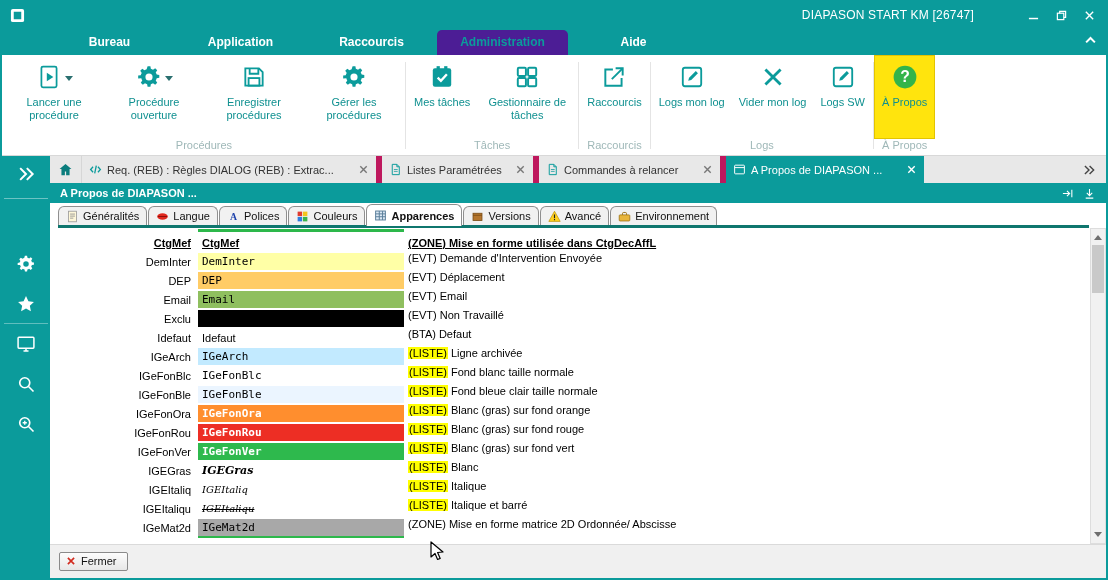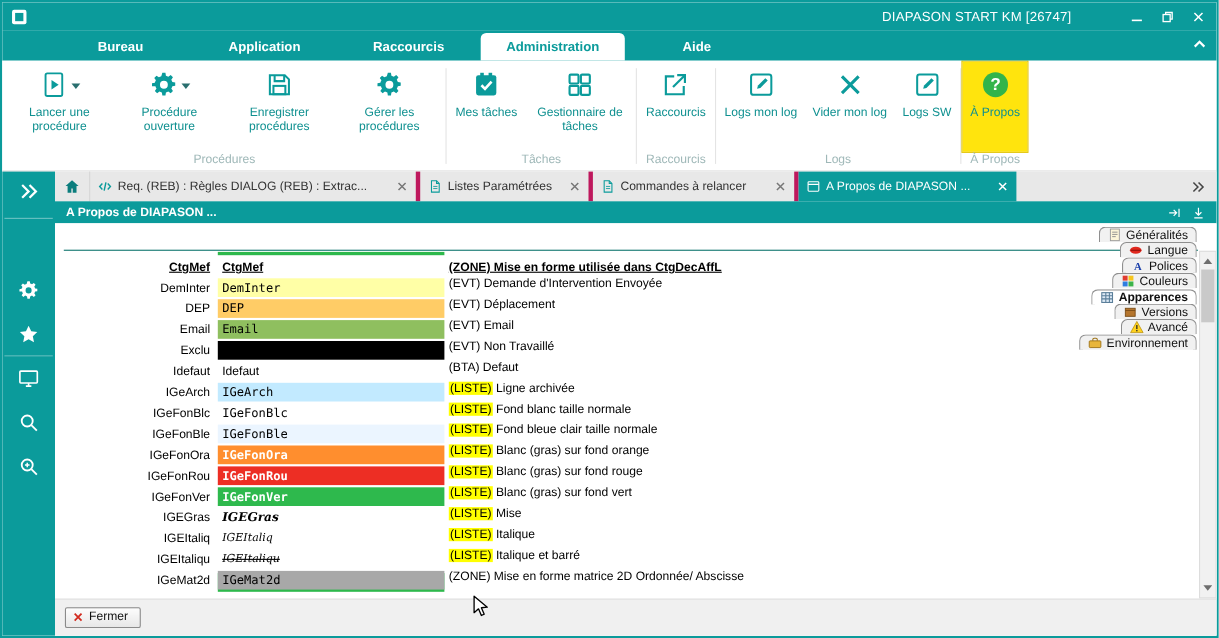--- a/index.html
+++ b/index.html
@@ -14,21 +14,21 @@
   .wtitle{margin-left:auto;margin-right:46px;font-weight:normal;font-size:12px;letter-spacing:.2px;}
   .win-controls{display:flex;gap:2px;}
   .win-btn{width:26px;height:20px;display:flex;align-items:center;justify-content:center;cursor:pointer;background:none;border:none;color:#fff;}
   .win-btn span{width:11px;height:11px;display:inline-flex;}
   .win-btn svg{width:100%;height:100%;}
 
   
   .menubar{height:27px;background:var(--teal,#0b9b9b);display:flex;align-items:flex-end;padding-left:42px;flex:0 0 auto;position:relative;}
   .mtab-host{display:flex;}
   .mtab{width:131px;text-align:center;font-size:12px;font-weight:bold;color:#fff;padding:5px 0 6px;cursor:pointer;}
-  .mtab.active{background:#ffffff;color:var(--teal,#0b9b9b);border-radius:5px 5px 0 0;}
+  .mtab.active{background:#4c1d95;color:var(--teal,#0b9b9b);border-radius:5px 5px 0 0;}
   .collapse-btn{position:absolute;right:8px;top:5px;width:15px;height:15px;color:#fff;cursor:pointer;}
   .collapse-btn svg{width:100%;height:100%;}
 
   
   .ribbon{height:101px;background:#fff;border-bottom:1px solid #d8d8d8;display:flex;align-items:stretch;padding:1px 2px 0;flex:0 0 auto;}
   .rgroup{display:flex;flex-direction:column;}
   .rbtns{flex:1;display:flex;align-items:stretch;}
   .rbtn{padding:5px 7px 2px;display:flex;flex-direction:column;align-items:center;cursor:pointer;max-width:100px;}
   .rbtn.highlighted{background:var(--about-highlight,#ffe40d);outline:1px solid #e3c400;}
   .iconrow{height:32px;display:flex;align-items:center;gap:3px;color:var(--teal,#0b9b9b);}
@@ -51,21 +51,21 @@
   .sb-host .sb-item:nth-of-type(1)::after{content:"";position:absolute;bottom:-7px;left:2px;right:2px;height:1px;background:rgba(255,255,255,.4);}
   .sb-host .sb-item:nth-of-type(3)::after{content:"";position:absolute;bottom:0;left:2px;right:2px;height:1px;background:rgba(255,255,255,.35);}
   .main{flex:1;display:flex;flex-direction:column;min-width:0;background:#fff;}
 
   
   .doctabs{height:27px;background:#e8e8e8;display:flex;align-items:stretch;flex:0 0 auto;}
   .home-tab{width:32px;display:flex;align-items:center;justify-content:center;color:#0b7d7d;cursor:pointer;border-right:1px solid #d6d6d6;}
   .home-tab span{width:15px;height:15px;display:inline-flex;}
   .home-tab svg{width:100%;height:100%;}
   .dtab-host{display:flex;min-width:0;}
-  .dtab{display:flex;align-items:center;gap:5px;padding:0 7px;font-size:11px;color:#333;border-right:4px solid #be185d;cursor:pointer;white-space:nowrap;overflow:hidden;}
+  .dtab{display:flex;align-items:center;gap:5px;padding:0 7px;font-size:11px;color:#333;border-right:6px solid #be185d;cursor:pointer;white-space:nowrap;overflow:hidden;}
   .dtab .dicon{width:13px;height:13px;display:inline-flex;color:var(--teal,#0b9b9b);flex:0 0 auto;}
   .dtab .dicon svg{width:100%;height:100%;}
   .dtab .dlabel{overflow:hidden;flex:1;}
   .dtab .dclose{flex:0 0 auto;width:11px;height:11px;color:#777;display:inline-flex;}
   .dtab .dclose svg{width:100%;height:100%;}
   .dtab.active{background:var(--teal,#0b9b9b);color:#fff;border-right:none;}
   .dtab.active .dicon,.dtab.active .dclose{color:#fff;}
   .dtab-host .dtab:nth-of-type(1){width:300px;}
   .dtab-host .dtab:nth-of-type(2){width:157px;}
   .dtab-host .dtab:nth-of-type(3){width:187px;}
@@ -75,21 +75,21 @@
   .overflow-btn svg{width:100%;height:100%;}
 
   
   .panel-header{height:20px;background:var(--teal,#0b9b9b);color:#fff;display:flex;align-items:center;padding:0 10px;font-size:11px;font-weight:bold;flex:0 0 auto;}
   .ph-icons{margin-left:auto;display:flex;gap:9px;}
   .ph-icon{width:13px;height:13px;display:inline-flex;cursor:pointer;color:#fff;}
   .ph-icon svg{width:100%;height:100%;}
 
   
   .content{flex:1;position:relative;min-height:0;background:#fff;padding:3px 0 0 8px;}
-  .inner-tabs{display:flex;align-items:flex-end;height:22px;border-bottom:1px solid #0f766e;margin-right:17px;flex-direction:column;}
+  .inner-tabs{display:flex;align-items:flex-end;height:22px;border-bottom:3px solid #0f766e;margin-right:17px;}
   .itab{display:flex;align-items:center;gap:4px;font-size:11px;color:#111;padding:0 7px;height:19px;border:1px solid #8f8f8f;border-bottom:none;border-radius:6px 6px 0 0;background:#f1f1f1;margin-right:1px;cursor:pointer;position:relative;white-space:nowrap;}
   .itab .iticon{width:13px;height:13px;display:inline-flex;}
   .itab .iticon svg{width:100%;height:100%;}
   .itab.active{background:#fff;font-weight:bold;height:22px;top:1px;}
 
   
   .table-area{position:absolute;left:8px;right:17px;top:25px;bottom:0;overflow:hidden;font-size:11px;color:#000;}
   .green-line-top{position:absolute;top:1px;left:140px;width:206px;height:3px;background:var(--green-border,#2db84b);}
   .thead{display:flex;margin-top:6px;font-weight:bold;height:18px;align-items:center;}
   .hdr{text-decoration:underline;}
@@ -700,21 +700,21 @@
                   <span class="prefix hl">(LISTE)</span>
                   <span class="desc">Blanc (gras) sur fond vert</span>
                 </div>
               </div>
 
               <div class="trow">
                 <div class="c1">IGEGras</div>
                 <div class="c2" style="font-family: &quot;DejaVu Serif&quot;, serif; font-weight: bold; font-style: italic;">IGEGras</div>
                 <div class="c3">
                   <span class="prefix hl">(LISTE)</span>
-                  <span class="desc">Mise</span>
+                  <span class="desc">Blanc</span>
                 </div>
               </div>
 
               <div class="trow">
                 <div class="c1">IGEItaliq</div>
                 <div class="c2" style="font-family: &quot;DejaVu Serif&quot;, serif; font-style: italic; font-size: 10px;">IGEItaliq</div>
                 <div class="c3">
                   <span class="prefix hl">(LISTE)</span>
                   <span class="desc">Italique</span>
                 </div>

